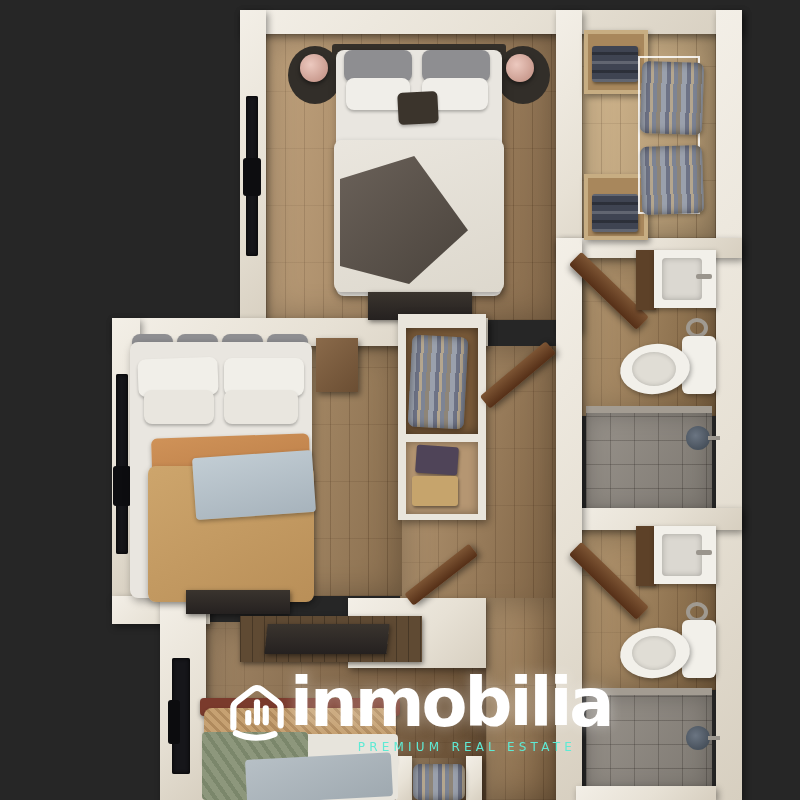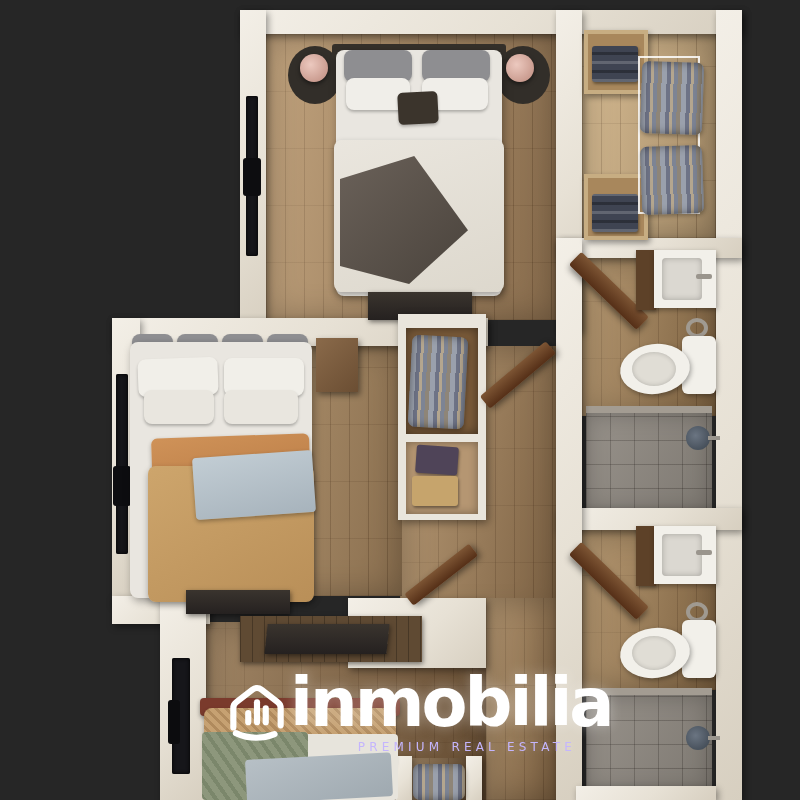--- a/index.html
+++ b/index.html
@@ -53,21 +53,21 @@
   .pillow{border-radius:8px;box-shadow:0 2px 3px rgba(0,0,0,.25);}
   .win{background:#16161a;border-radius:2px;box-shadow:inset 0 0 4px #000;}
   .porcelain{background:#f2f0ea;box-shadow:1px 2px 5px rgba(0,0,0,.35);}
   .darkfurn{background:linear-gradient(180deg,#3a342e,#252120);box-shadow:1px 2px 5px rgba(0,0,0,.5);}
   #logo{z-index:50;}
   #brand-text{
     color:#fff;font-weight:bold;font-size:67px;letter-spacing:-3px;line-height:1;
     text-shadow:0 0 14px rgba(255,255,255,.35);
   }
   #tagline-text{
-    color:#c4b5fd;font-size:12px;letter-spacing:4.2px;text-align:right;
+    color:#5eead4;font-size:12px;letter-spacing:4.2px;text-align:right;
     text-shadow:0 0 8px rgba(255,255,255,.3);
   }
 </style>
 </head>
 <body>
 
 <div id="stage">
 
   <div class="abs wood" style="left:266px;top:34px;width:290px;height:286px;"></div>
   <div class="abs wood" style="left:582px;top:30px;width:134px;height:208px;background-color:#c9aa7e;"></div>

